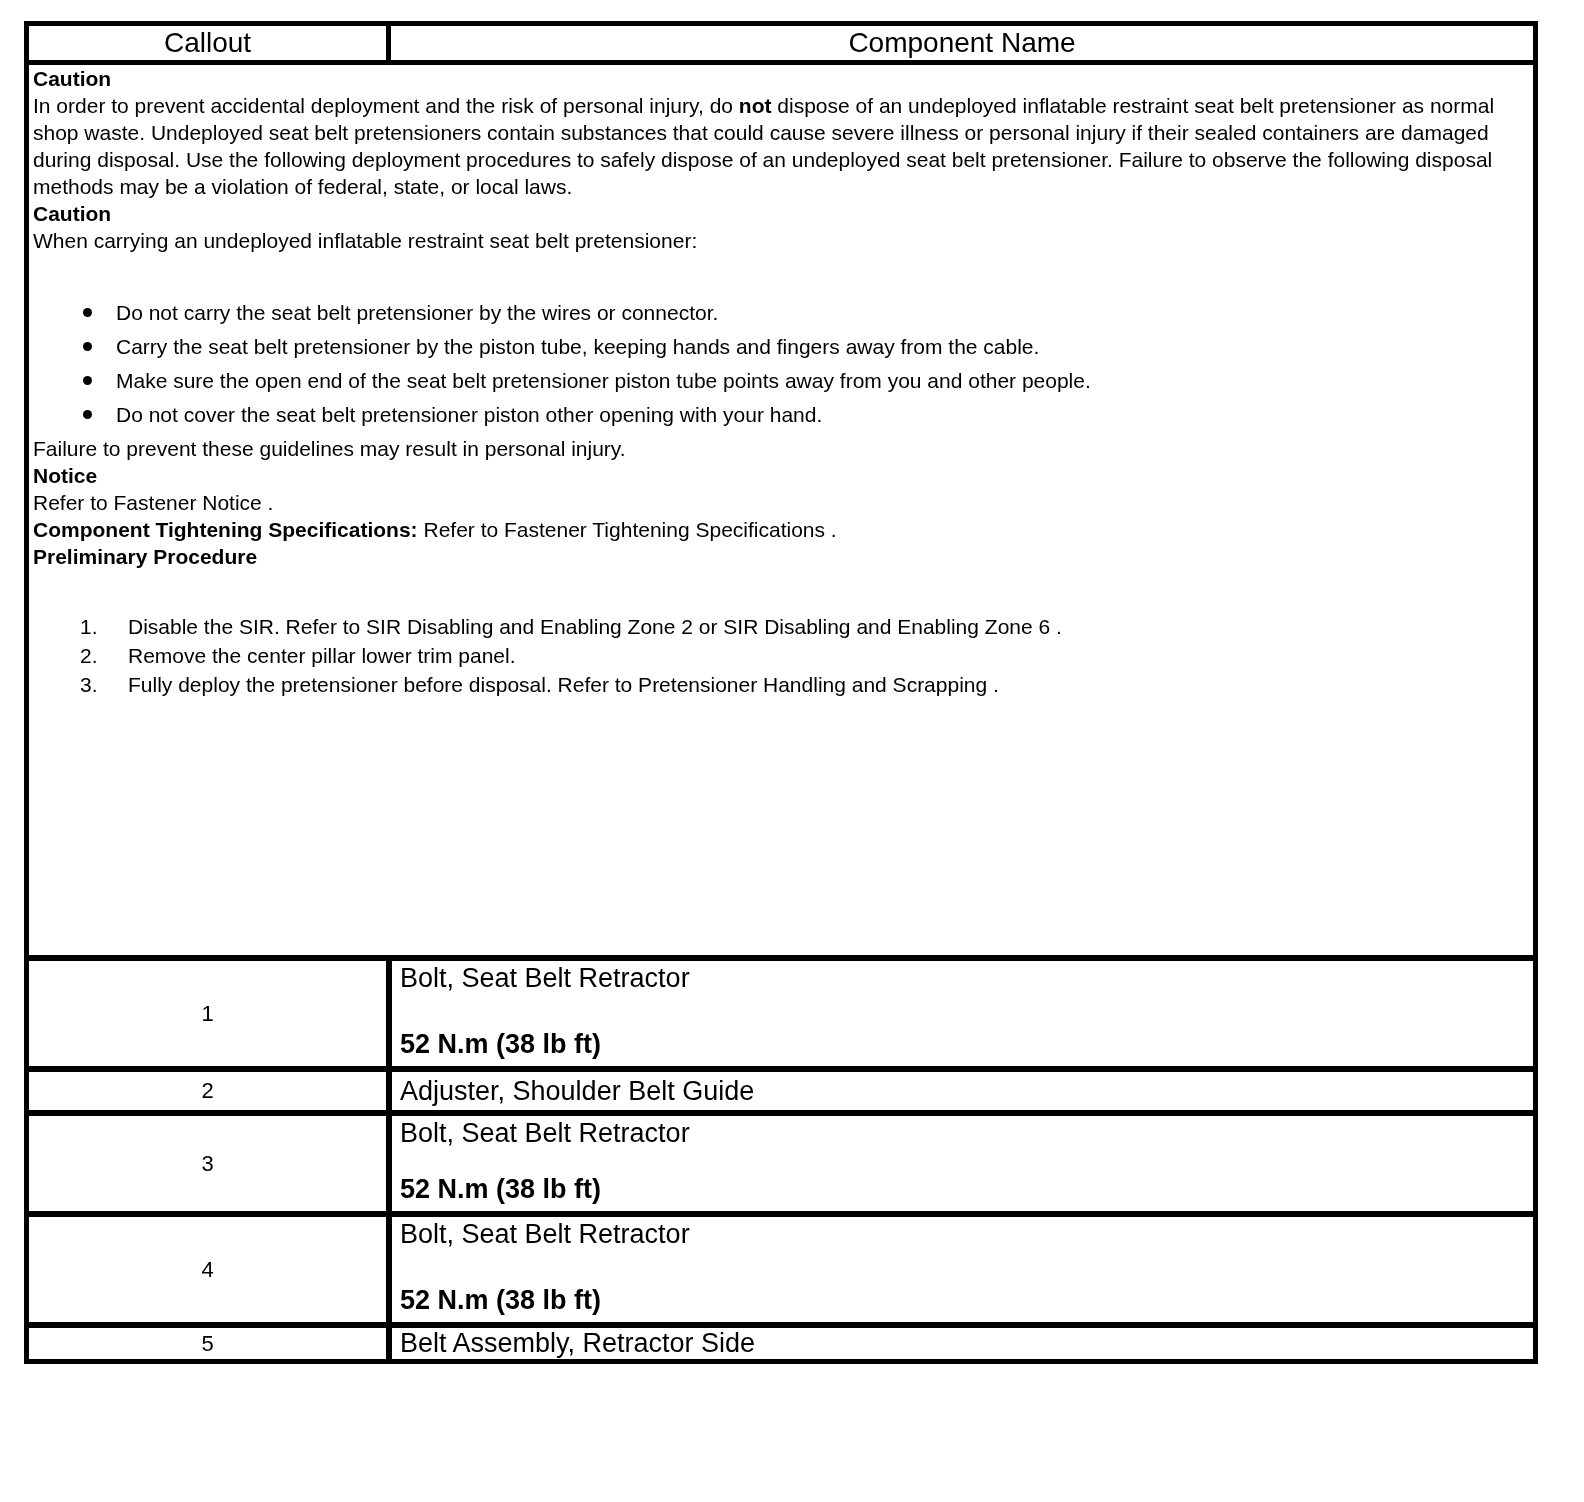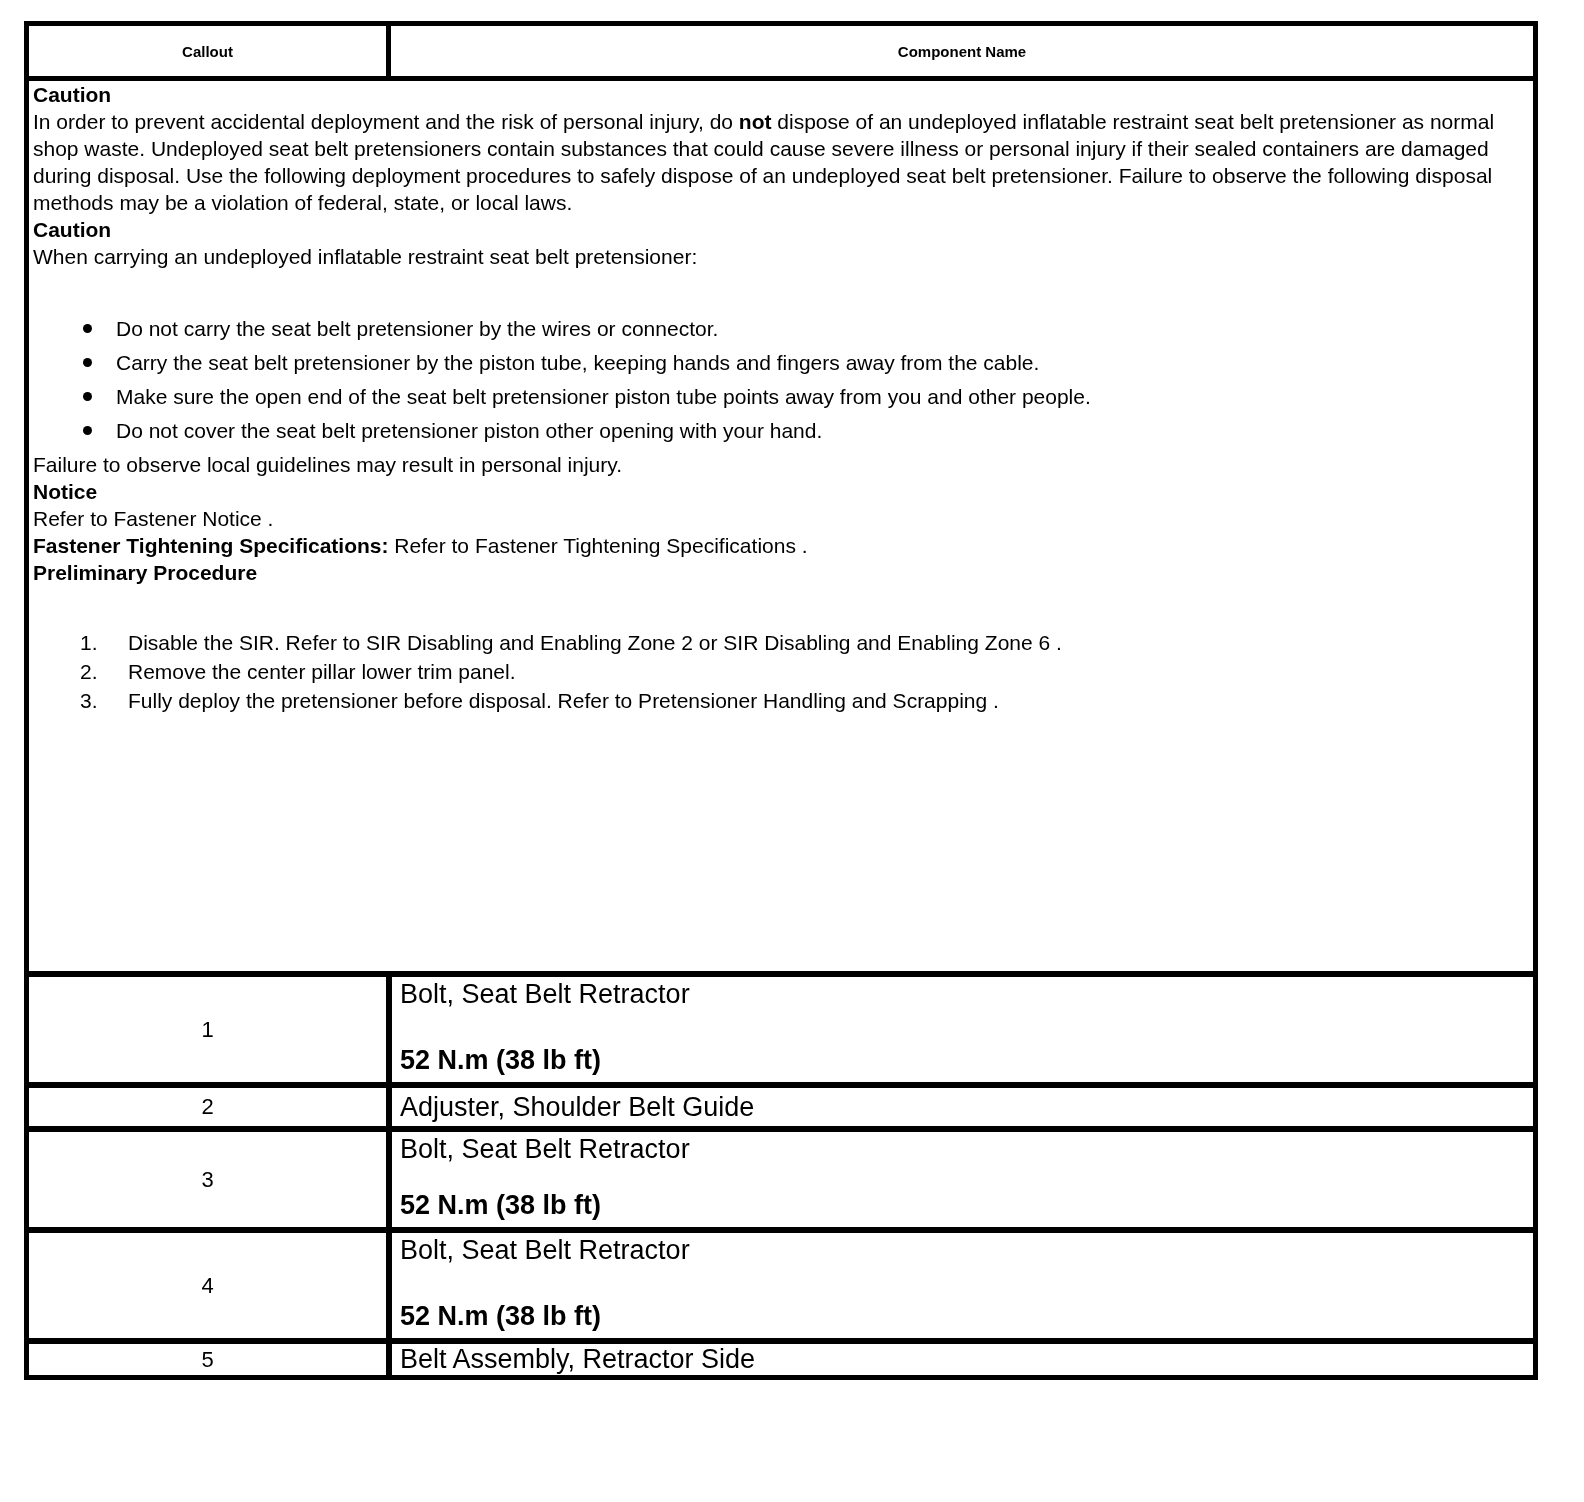--- a/index.html
+++ b/index.html
@@ -3,21 +3,21 @@
 <meta charset="utf-8">
 <style>
   html,body{margin:0;padding:0;}
   body{width:1584px;height:1502px;background:#ffffff;}
   .page{position:relative;width:1584px;height:1502px;background:#ffffff;
         font-family:"Liberation Sans","DejaVu Sans",sans-serif;color:#000;}
   .doc{position:absolute;left:24px;top:21px;width:1504px;border:5px solid #000;background:#fff;}
 
   
   .header-row{display:flex;border-bottom:5px solid #000;}
-  .hcell{font-weight:bold;font-size:15px;display:flex;align-items:center;justify-content:center;height:50px;}
+  .hcell{font-weight:normal;font-size:28px;display:flex;align-items:center;justify-content:center;height:34px;}
   .hc1{width:357px;border-right:5px solid #000;}
   .hc2{flex:1;}
 
   
   .content-cell{box-sizing:border-box;height:890px;padding:0 10px 0 4px;font-size:21px;line-height:27px;overflow:hidden;}
   .content-cell p{margin:0;}
   .h{font-weight:bold;}
   .b{font-weight:bold;text-align:right;}
   .first{margin-top:10px;}
   .mt-para1{margin-top:42px;}
@@ -81,26 +81,26 @@
         <div class="li">
           <span class="dot"></span>
           <span class="litext">Make sure the open end of the seat belt pretensioner piston tube points away from you and other people.</span>
         </div>
         <div class="li">
           <span class="dot"></span>
           <span class="litext">Do not cover the seat belt pretensioner piston other opening with your hand.</span>
         </div>
       </div>
 
-      <p class="mt-failure">Failure to observe local guidelines may result in personal injury.</p>
+      <p class="mt-failure">Failure to prevent these guidelines may result in personal injury.</p>
 
       <p class="h mt-notice">Notice</p>
       <p class="mt-refer">Refer to Fastener Notice .</p>
 
-      <p class="mt-fastener"><span class="b">Fastener Tightening Specifications:</span><span> Refer to Fastener Tightening Specifications .</span></p>
+      <p class="mt-fastener"><span class="b">Component Tightening Specifications:</span><span> Refer to Fastener Tightening Specifications .</span></p>
 
       <p class="h mt-prelim indent">Preliminary Procedure</p>
 
       <div class="mt-ol">
         <div class="oli">
           <span class="num">1.</span>
           <span class="litext">Disable the SIR. Refer to SIR Disabling and Enabling Zone 2 or SIR Disabling and Enabling Zone 6 .</span>
         </div>
         <div class="oli">
           <span class="num">2.</span>

